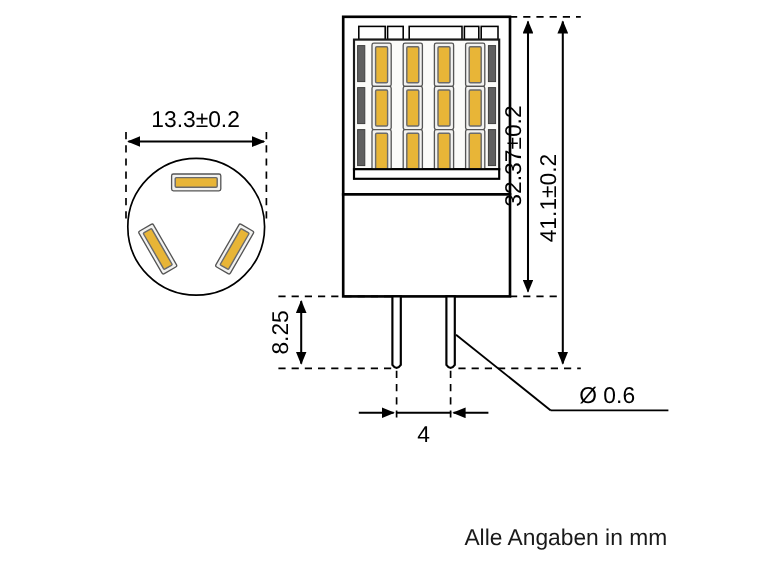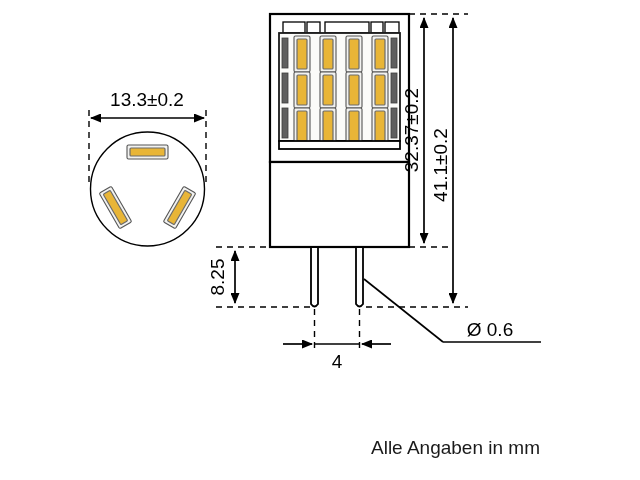--- a/index.html
+++ b/index.html
@@ -9,21 +9,21 @@
   }
   body {
     width: 640px;
     height: 480px;
     position: relative;
     overflow: hidden;
     font-family: "Liberation Sans", sans-serif;
   }
   #drawing-root {
     position: absolute;
-    left: 0;
+    left: 16px;
     top: 0;
     width: 625px;
     height: 480px;
   }
   svg#tech-drawing {
     display: block;
     width: 640px;
     height: 480px;
   }
   .dim-text {

